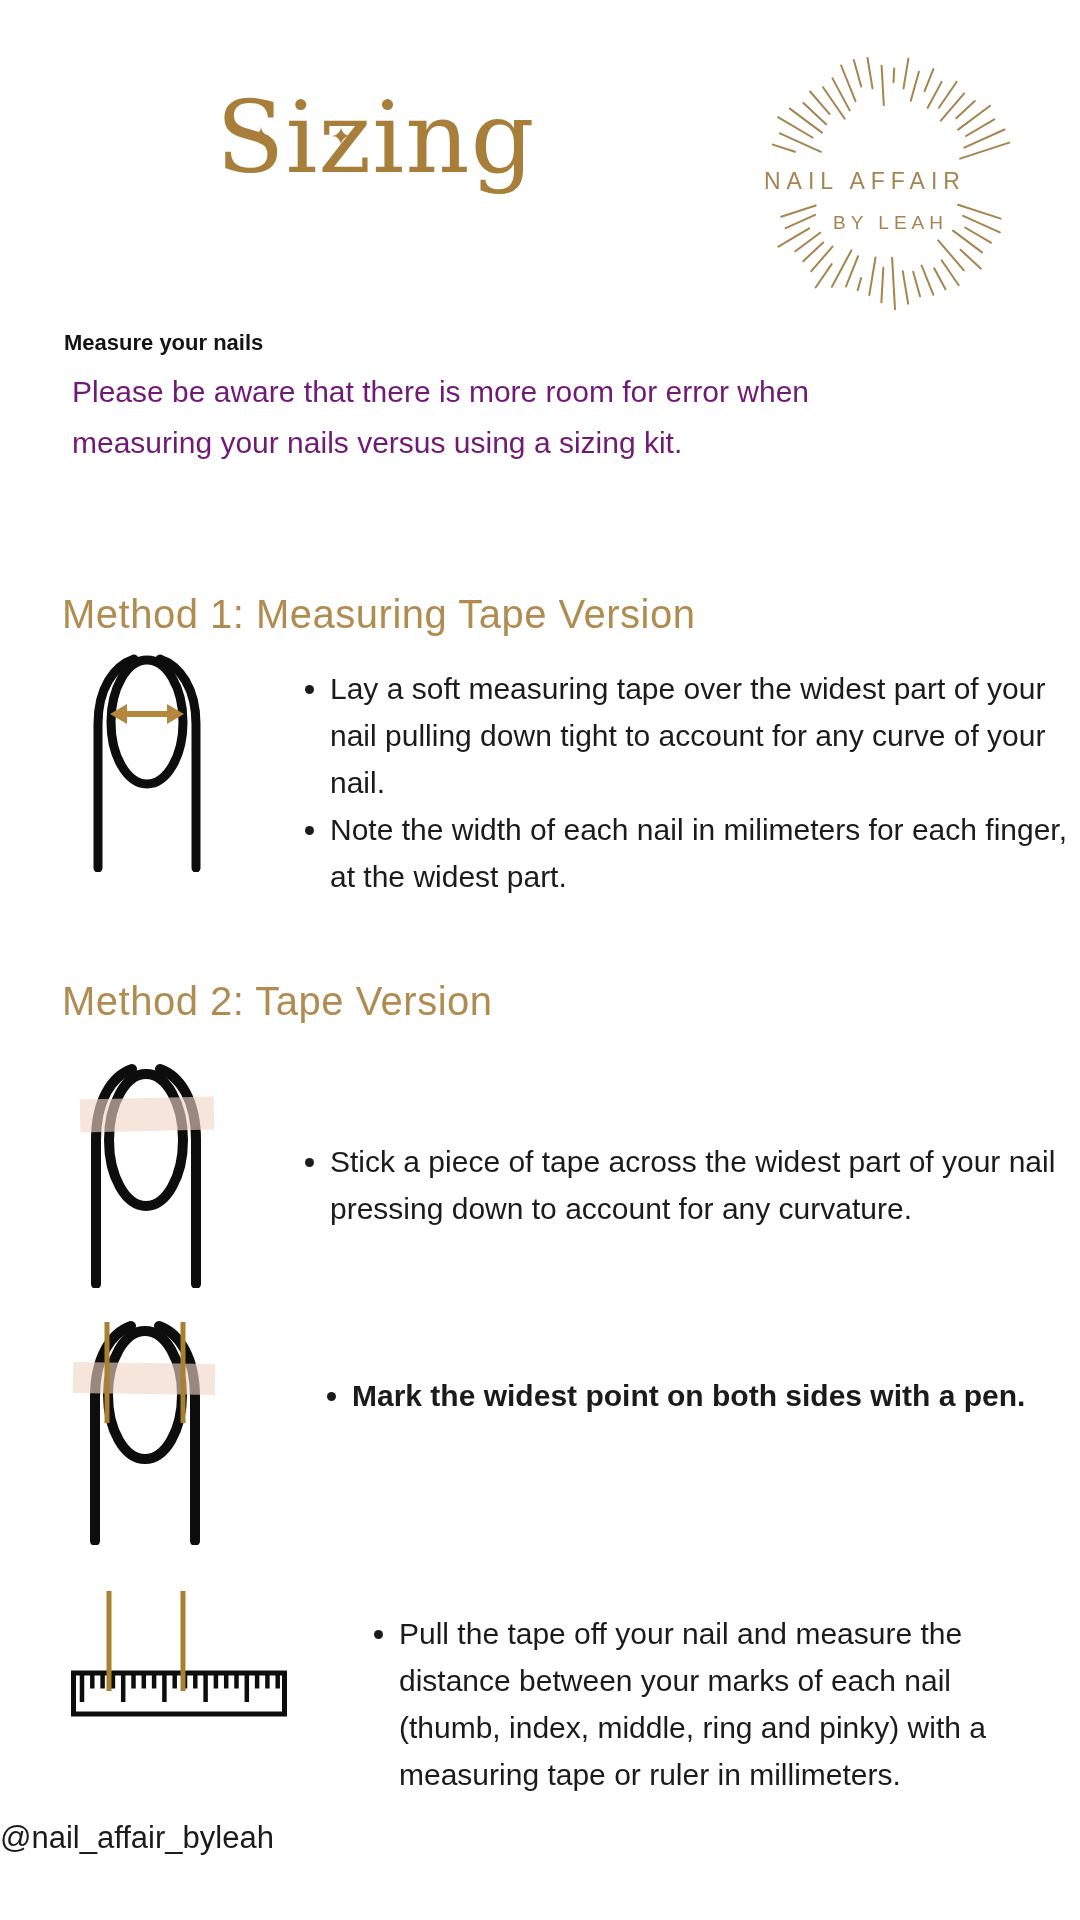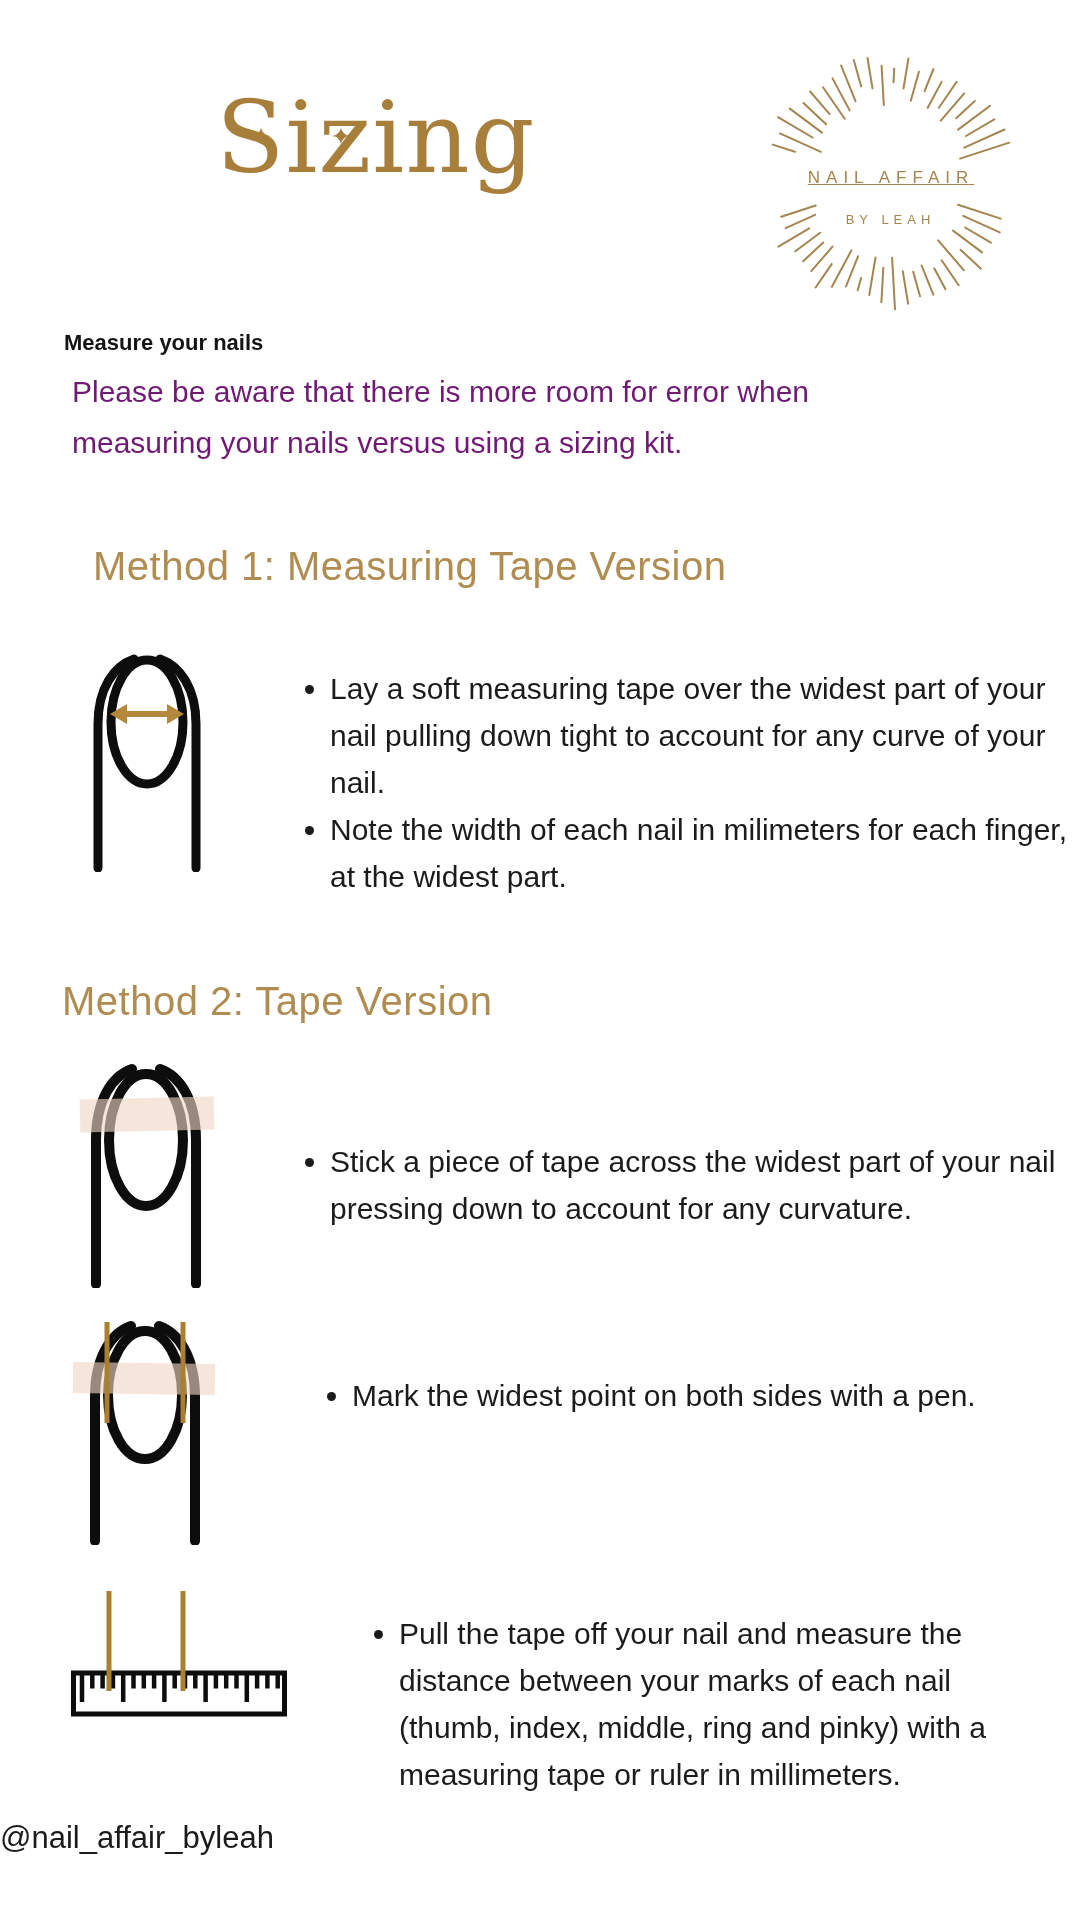--- a/index.html
+++ b/index.html
@@ -16,46 +16,46 @@
   }
   .sparkle{position:absolute;width:26px;text-align:center;top:124px;
     font-size:25px;color:var(--gold_title,#a87e3b);line-height:1;}
   .sparkle::before{content:"✦";}
   .sparkle.s1{left:248px;}
   .sparkle.s2{left:328px;}
   .logo{position:absolute;left:758px;top:52px;width:260px;height:260px;}
   .logo svg{position:absolute;left:0;top:0;}
   #sunburst-rays line{stroke:var(--gold_logo,#a5854f);stroke-width:2;stroke-linecap:round;}
   .logo-name{
-    position:absolute;left:0;top:116px;width:100%;text-align:center;
-    font-size:17px;letter-spacing:6px;color:var(--gold_logo,#a5854f);
-    text-indent:6px;white-space:nowrap;text-decoration:underline;
+    position:absolute;left:0;top:116px;width:100%;
+    font-size:23px;letter-spacing:6px;color:var(--gold_logo,#a5854f);
+    text-indent:6px;white-space:nowrap;
   }
   .logo-sub{
     position:absolute;left:0;top:160px;width:100%;text-align:center;
-    font-size:13px;letter-spacing:5px;color:var(--gold_logo,#a5854f);
+    font-size:19px;letter-spacing:5px;color:var(--gold_logo,#a5854f);
     text-indent:5px;
   }
   
   .intro{position:absolute;left:64px;top:330px;width:820px;}
   .intro-heading{font-size:22px;font-weight:700;color:#141414;margin:0;}
   .intro-body{font-size:30px;line-height:51px;margin:10px 0 0 8px;width:800px;color:#701a75;}
   
   .method-heading{
     position:absolute;left:62px;font-size:40px;font-weight:400;
     color:var(--gold_heading,#b08c50);letter-spacing:0.5px;
   }
-  .mh1{top:544px;margin-left:31px;}
+  .mh1{top:592px;}
   .mh2{top:979px;}
   
   ul.bullets{position:absolute;margin:10px;padding-left:32px;list-style:disc;}
   ul.bullets li{font-size:30px;line-height:47px;color:#1b1b1b;}
   .ul-m1{left:288px;top:655px;width:745px;}
   .ul-m2a{left:288px;top:1128px;width:755px;}
-  .ul-m2b{left:310px;top:1362px;width:720px;}
+  .ul-m2b{left:310px;top:1362px;width:720px;font-weight:bold;}
   .ul-m2c{left:357px;top:1600px;width:650px;}
   
   .illus{position:absolute;}
   .i1{left:88px;top:652px;}
   .i2{left:58px;top:1058px;}
   .i3{left:57px;top:1315px;}
   .i4{left:70px;top:1588px;}
   
   .footer{
     position:absolute;left:0;top:1820px;width:100%;text-align:left;

